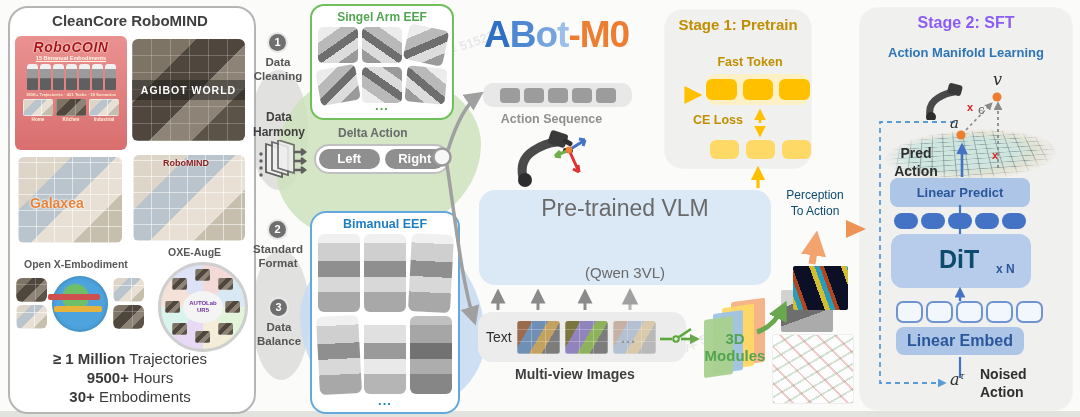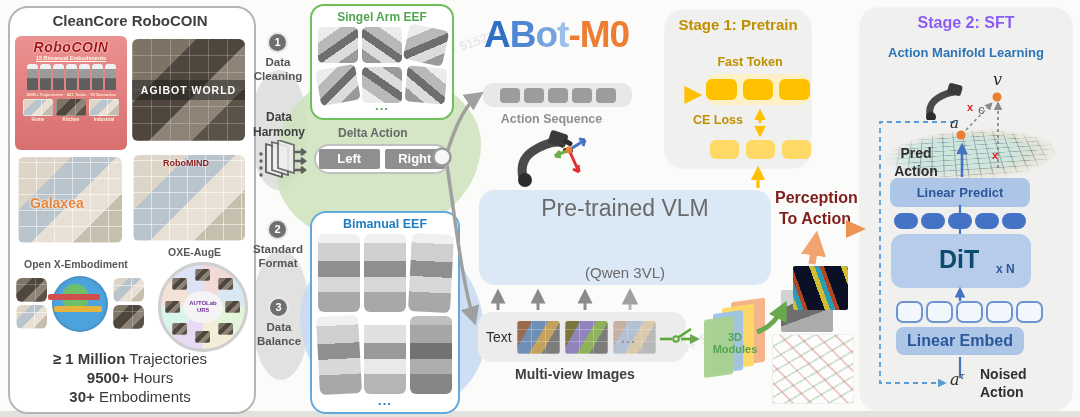--- a/index.html
+++ b/index.html
@@ -65,58 +65,58 @@
   .bb-title{font-size:12.5px;font-weight:800;color:#1f7ec2;text-align:center;}
   .dots-green{color:#53a551;font-weight:800;font-size:13px;letter-spacing:1px;text-align:center;line-height:6px;}
   .dots-blue{color:#1f7ec2;font-weight:800;font-size:13px;letter-spacing:1px;text-align:center;line-height:6px;}
   .thumb-grid{display:flex;flex-wrap:wrap;gap:4px;justify-content:center;}
   .rbt{width:40px;height:36px;border-radius:5px;
        background:linear-gradient(145deg,#ececec 0 25%,#b9b9b9 25% 45%,#6e6e6e 45% 60%,#dcdcdc 60% 78%,#9a9a9a 78% 100%);}
   .hmd{width:42px;height:78px;border-radius:6px;
        background:linear-gradient(180deg,#f0f0f0 0 12%,#cfcfcf 12% 35%,#8f8f8f 35% 55%,#d8d8d8 55% 75%,#a8a8a8 75% 100%);}
   .delta-label{font-size:12px;font-weight:700;color:#6a6a6a;}
   .delta-pill{background:#ffffff;border:2px solid #c0c0c0;border-radius:15px;display:flex;gap:5px;padding:3px;}
-  .delta-btn{flex:1;background:#8f8f8f;border-radius:2px;color:#ffffff;font-size:13px;font-weight:600;
+  .delta-btn{flex:1;background:#8f8f8f;border-radius:10px;color:#ffffff;font-size:13px;font-weight:600;
              text-align:center;line-height:20px;}
   
   .logo{font-size:37px;font-weight:800;letter-spacing:-1px;}
   .lg1{color:#2f6fc4;} .lg2{color:#4e87d2;} .lg3{color:#74a3de;} .lg4{color:#9dbfeb;}
   .lgo{color:#ed7d31;}
   .as-wrap{background:#e8e8e8;border-radius:10px;display:flex;gap:4px;align-items:center;
            justify-content:center;padding:0 6px;}
   .as-token{width:20px;height:15px;background:#9c9c9c;border-radius:4px;}
   .as-label{font-size:12.5px;font-weight:700;color:#8f8f8f;}
   .vlm-box{background:#dbe8f5;border-radius:16px;display:flex;flex-direction:column;
            align-items:center;justify-content:center;}
   .vlm-t{font-size:23px;color:#6a6a6a;}
   .vlm-s{font-size:15px;color:#6a6a6a;}
   .mv-wrap{background:#ececec;border-radius:14px;display:flex;align-items:center;gap:5px;padding:0 8px;}
   .mv-text{font-size:14px;color:#2f2f2f;}
   .mv-img{width:43px;height:33px;border-radius:3px;}
   .mv-dots{font-size:15px;font-weight:800;color:#2f2f2f;letter-spacing:1px;}
   .mv-label{font-size:14px;font-weight:700;color:#3f3f3f;}
   .plane{border-radius:2px;opacity:.95;}
-  .m3d-label{font-size:11px;font-weight:800;color:#53a551;line-height:1.1;text-align:center;}
+  .m3d-label{font-size:15px;font-weight:800;color:#53a551;line-height:1.1;text-align:center;}
   .img-heat{border-radius:2px;background:
       repeating-linear-gradient(70deg,rgba(245,220,50,.85) 0 5px,rgba(50,190,220,.8) 5px 10px,
         rgba(230,90,30,.75) 10px 14px,transparent 14px 30px),#0b1026;}
   .img-gray{border-radius:2px;background:linear-gradient(160deg,#d2d2d2 0 30%,#6e6e6e 30% 60%,#ababab 60% 100%);}
   .img-cart{border-radius:2px;background:
       repeating-linear-gradient(45deg,rgba(205,80,80,.28) 0 2px,transparent 2px 13px),
       repeating-linear-gradient(-30deg,rgba(110,160,110,.28) 0 2px,transparent 2px 11px),#fdfdfd;
       border:1px solid #eee;}
   
   .panel-stage{background:#f0f0ef;border-radius:18px;box-shadow:0 0 0 1px rgba(0,0,0,.03);}
   .s1-title{font-size:15px;font-weight:800;color:#bf8f00;}
   .s1-label{font-size:12.5px;font-weight:700;color:#bf8f00;}
   .ft-pill{background:#fdf0c4;border-radius:10px;display:flex;gap:6px;align-items:center;justify-content:center;}
   .ft-token{width:31px;height:21px;background:#ffc000;border-radius:6px;}
   .lt-row{display:flex;gap:7px;}
   .lt-token{width:29px;height:19px;background:#ffd966;border-radius:6px;}
-  .bridge-t{font-size:16px;font-weight:700;color:#7f1d1d;line-height:1.3;text-align:center;}
+  .bridge-t{font-size:12px;font-weight:400;color:#0c4a6e;line-height:1.3;text-align:center;}
   .s2-title{font-size:16px;font-weight:800;color:#8b5cf6;}
   .s2-sub{font-size:13px;font-weight:600;color:#2e75b6;}
   .blue-box{background:#adc5e7;border-radius:8px;color:#2b579a;font-weight:800;
             display:flex;align-items:center;justify-content:center;}
   .dit-box{background:#b7cbea;border-radius:12px;}
   .dit-t{font-size:25px;font-weight:800;color:#0c4a6e;}
   .dit-n{font-size:12px;font-weight:700;color:#2b579a;}
   .dk-row{display:flex;gap:3px;}
   .dk-token{width:24px;height:16px;background:#4472c4;border-radius:8px;}
   .ol-row{display:flex;gap:3px;}
@@ -151,21 +151,21 @@
   <div class="abs wm" style="left:40px;top:90px;">刘洋 515215</div>
   <div class="abs wm" style="left:150px;top:320px;">刘洋 515215</div>
   <div class="abs wm" style="left:430px;top:36px;">刘洋 515215</div>
   <div class="abs wm" style="left:510px;top:250px;">刘洋 515215</div>
   <div class="abs wm" style="left:700px;top:120px;">刘洋 515215</div>
   <div class="abs wm" style="left:670px;top:330px;">刘洋 515215</div>
   <div class="abs wm" style="left:900px;top:210px;">刘洋 515215</div>
   <div class="abs wm" style="left:980px;top:40px;">刘洋 515215</div>
 
   <div class="abs panel-left" style="left:8px;top:6px;width:244px;height:404px;"></div>
-  <div class="abs cc-title ctr" style="left:8px;top:12px;width:244px;">CleanCore RoboCOIN</div>
+  <div class="abs cc-title ctr" style="left:8px;top:12px;width:244px;">CleanCore RoboMIND</div>
 
   <div class="abs card robocoin" style="left:15px;top:36px;width:112px;height:114px;">
     <div class="rc-title ctr" style="margin-top:3px;">RoboCOIN</div>
     <div class="rc-sub ctr">15 Bimanual Embodiments</div>
     <div class="rc-bots" style="margin-top:3px;">
       <div class="rc-bot"></div>
       <div class="rc-bot"></div>
       <div class="rc-bot"></div>
       <div class="rc-bot"></div>
       <div class="rc-bot"></div>

